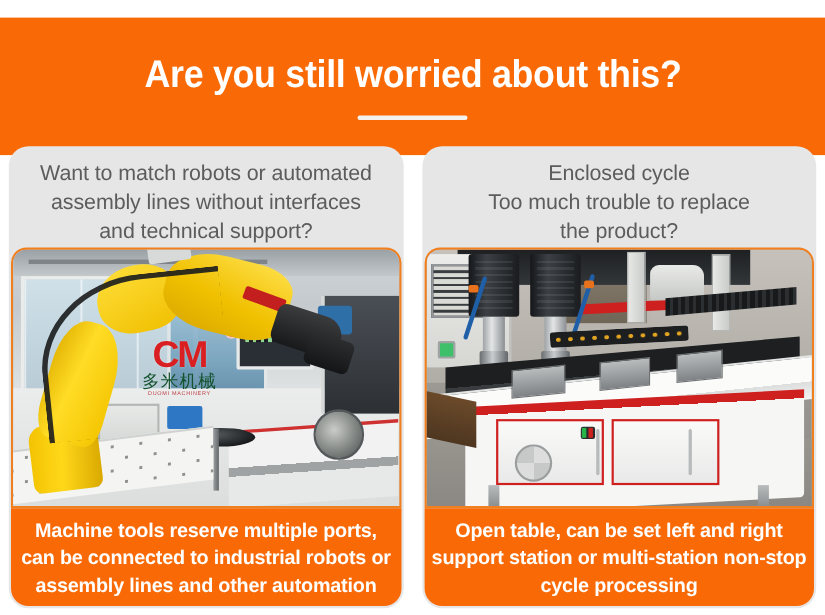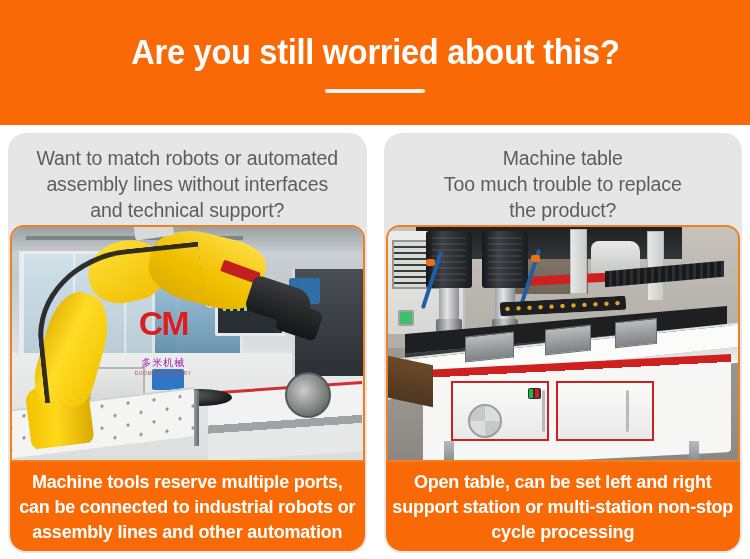--- a/index.html
+++ b/index.html
@@ -16,21 +16,21 @@
   .page {
     position: relative;
     width: 750px;
     height: 559px;
     background: #ffffff;
   }
 
   
   .header {
     position: absolute;
-    left: 0; top: 0;
+    left: 0; top: 16px;
     width: 750px;
     height: 125px;
     background: #f96a06;
     display: flex;
     flex-direction: column;
     align-items: center;
     justify-content: flex-start;
   }
   .header-title {
     margin-top: 32px;
@@ -269,25 +269,25 @@
   .wm-cm {
     font-family: "Liberation Sans", sans-serif;
     font-size: 34px;
     font-weight: bold;
     color: #d91f22;
     letter-spacing: -2px;
     line-height: 34px;
     text-shadow: 0 0 2px rgba(255,255,255,.35);
   }
   .wm-sub {
-    font-size: 10px;
-    color: #a21caf;
+    font-size: 16px;
+    color: #14532d;
     letter-spacing: 1px;
     line-height: 14px;
-    margin-top: 16px;
+    margin-top: 1px;
   }
   .wm-sub2 {
     font-size: 5px;
     color: #c2434a;
     letter-spacing: .6px;
   }
 
   
   .ph-r-bg {
     position: absolute; inset: 0;
@@ -556,21 +556,21 @@
         </div>
       </div>
 
       <div class="caption">Machine tools reserve multiple ports,
 can be connected to industrial robots or
 assembly lines and other automation</div>
     </div>
 
     <div class="panel">
 
-      <div class="panel-heading">Machine table
+      <div class="panel-heading">Enclosed cycle
 Too much trouble to replace
 the product?</div>
 
       <div class="photo-wrap">
         <div class="photo">
           <div class="ph-r-bg"></div>
           <div class="ph-r-wall"></div>
           <div class="ph-r-door"></div>
           <div class="ph-r-floor"></div>
           <div class="ph-r-gantry"></div>

